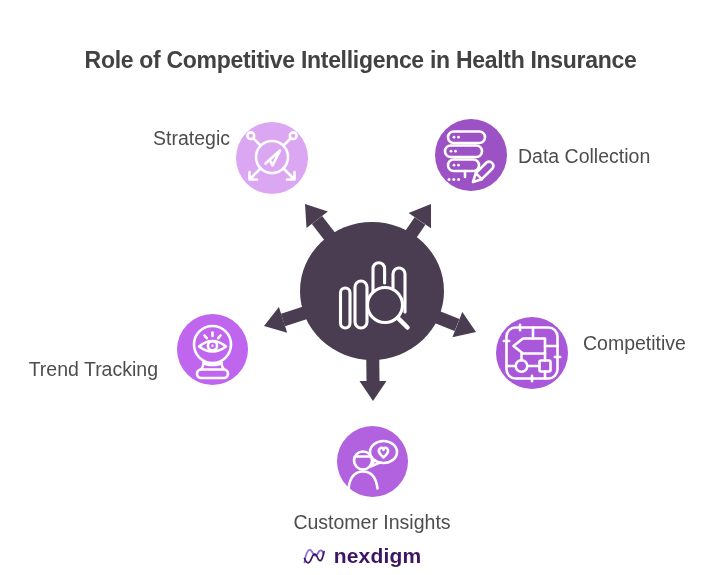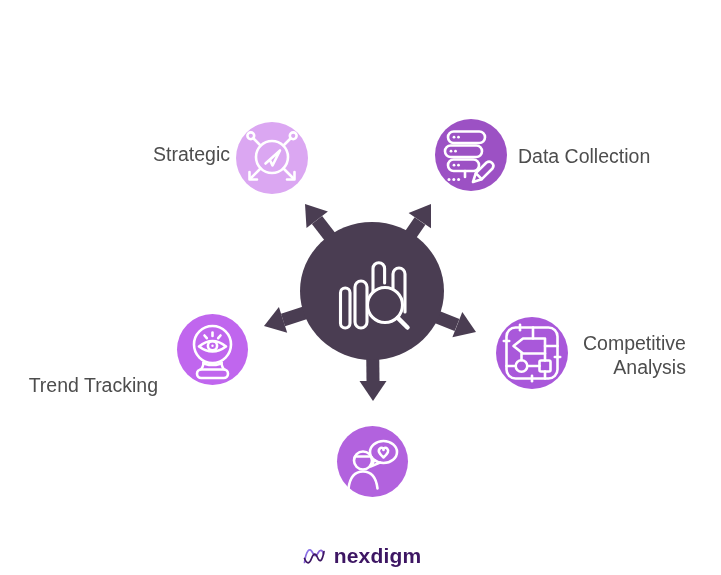--- a/index.html
+++ b/index.html
@@ -15,36 +15,37 @@
   .hub-svg{position:absolute;left:0;top:0;z-index:1;}
   .node-circle{
     position:absolute;border-radius:50%;z-index:2;
     display:flex;align-items:center;justify-content:center;
   }
   .node-circle svg{display:block;}
   .label{
     position:absolute;z-index:2;color:#4d4d4d;font-size:19.5px;line-height:24px;
     white-space:nowrap;
   }
-  .label.right-align{text-align:center;margin-top:16px;}
+  .label.right-align{text-align:center;}
   .label.center-align{text-align:center;}
   .logo{
     position:absolute;left:0;right:0;top:542px;z-index:2;
     display:flex;align-items:center;justify-content:center;gap:6px;
   }
   .logo-text{
     font-size:21px;font-weight:700;color:#3d1663;letter-spacing:0.2px;
   }
   .icon-stroke{fill:none;stroke:#ffffff;stroke-width:2.6;stroke-linecap:round;stroke-linejoin:round;}
 </style>
 </head>
 <body>
 
 <div class="canvas">
 
+  <h1 class="title">Role of Competitive Intelligence in Health Insurance</h1>
 
   <svg class="hub-svg" width="721" height="575" viewBox="0 0 721 575">
     <g fill="#4a3d52">
 
       <g stroke-width="13" stroke="#4a3d52">
         <path d="M372,291 L317,220"></path>
         <path d="M372,291 L420,221"></path>
         <path d="M372,291 L283,320"></path>
         <path d="M372,291 L457,325"></path>
         <path d="M372,291 L373,381"></path>
@@ -147,37 +148,37 @@
         <path d="M49,54.5 V61.5"></path>
         <path d="M49,29 H61.5"></path>
         <path d="M19.7,49 H10.5"></path>
         <path d="M24,7.8 V13.2"></path>
         <path d="M7.8,24 H13.2"></path>
         <path d="M64.2,40 H58.8"></path>
         <path d="M36,64.2 V58.8"></path>
       </g>
     </svg>
   </div>
-  <div class="label" style="left:583px;top:331px;text-align:right;">
+  <div class="label" style="left:583px;top:331px;">
     <div>Competitive</div>
-    <div>Analysis</div>
   </div>
 
   <div class="node-circle" style="left: 337px; top: 426px; width: 71px; height: 71px; background: rgb(178, 98, 222);">
     <svg width="71" height="71" viewBox="0 0 71 71">
       <g class="icon-stroke">
         <circle cx="26" cy="34.5" r="9"></circle>
         <path d="M18.2,30.5 H33.8"></path>
         <path d="M11.5,62.5 C13,50 19,45.5 26,45.5 C33,45.5 39,50 40.5,62.5"></path>
         <ellipse cx="46.5" cy="26" rx="13.5" ry="11"></ellipse>
         <path d="M37.5,34 L33.5,40.5 L43,36.6"></path>
         <path d="M46.5,31.5 C41.8,27.6 40.8,24.6 42.8,22.6 C44.6,20.8 46.5,22.2 46.5,24 C46.5,22.2 48.4,20.8 50.2,22.6 C52.2,24.6 51.2,27.6 46.5,31.5 Z"></path>
       </g>
     </svg>
   </div>
+  <div class="label center-align" style="left:222px;top:510px;width:300px;">Customer Insights</div>
 
   <div class="logo">
     <svg width="28" height="28" viewBox="0 0 28 28">
       <defs>
         <linearGradient id="lg1" x1="0" y1="0" x2="1" y2="1">
           <stop offset="0" stop-color="#8f7cf0"></stop>
           <stop offset="1" stop-color="#7a3fb8"></stop>
         </linearGradient>
       </defs>
       <g fill="none" stroke-width="1.7" stroke-linecap="round">

